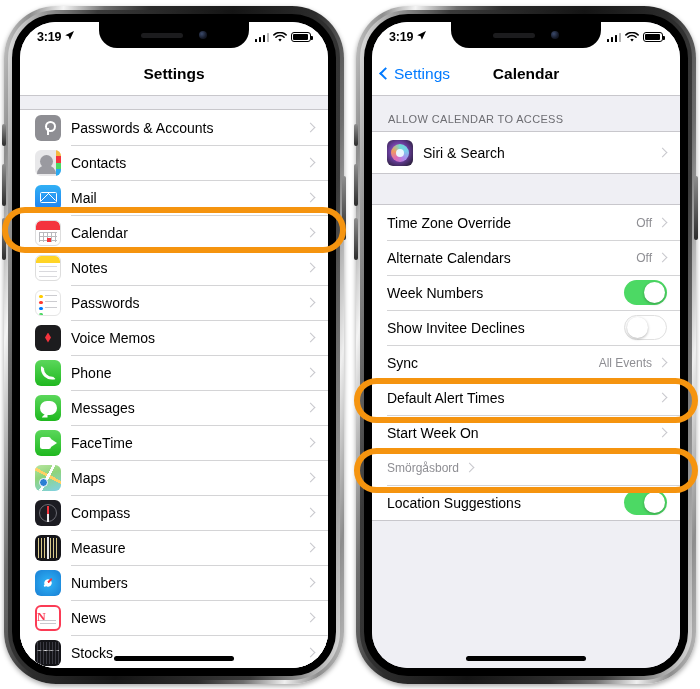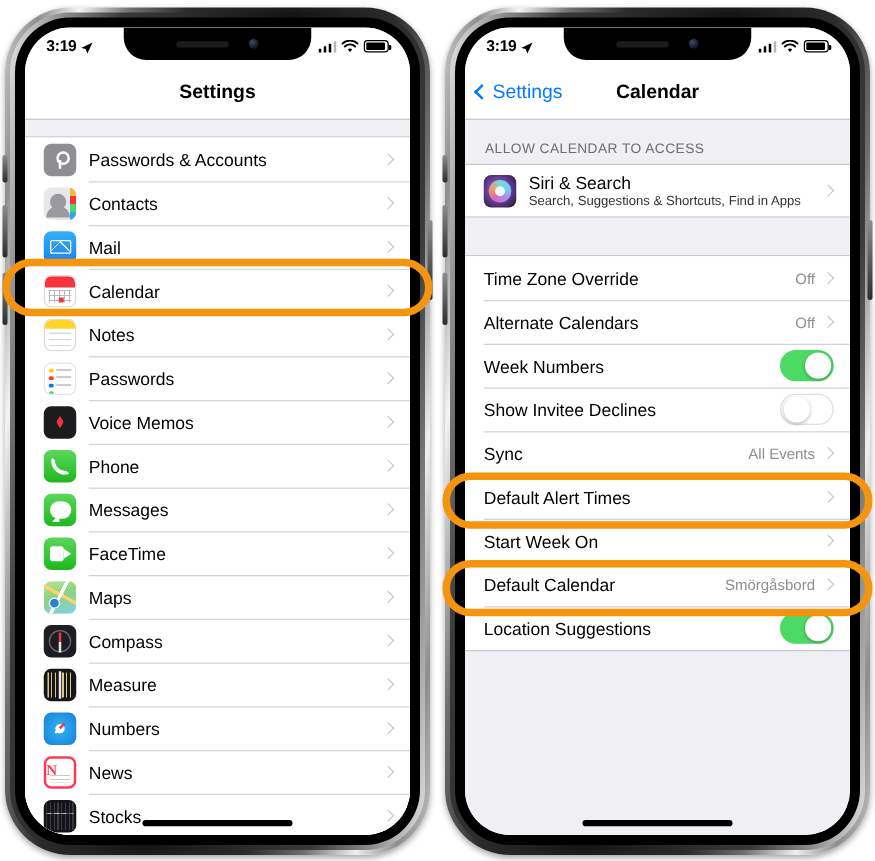--- a/index.html
+++ b/index.html
@@ -58,21 +58,21 @@
   .camera  { width: 8px; height: 8px; border-radius: 50%;
              background: radial-gradient(circle at 35% 35%, #3b4a6b 0%, #151a28 60%, #0a0c13 100%); }
 
   
   .statusbar {
     position: absolute; top: 0; left: 0; right: 0; height: 30px;
     display: flex; align-items: center; justify-content: space-between;
     padding: 0 17px; z-index: 11; background: #fff;
   }
   .sb-time { font-size: 12.5px; font-weight: bold; color: #000; letter-spacing: -.2px;
-             display: flex; align-items: flex-end; gap: 3px; }
+             display: flex; align-items: flex-start; gap: 3px; }
   .sb-right { display: flex; align-items: center; gap: 4px; }
   .bars { display: flex; align-items: flex-end; gap: 1.5px; height: 9px; }
   .bars i { width: 2.5px; background: #000; border-radius: .5px; display: block; }
   .bars i:nth-child(1){height:3px}.bars i:nth-child(2){height:5px}
   .bars i:nth-child(3){height:7px}.bars i:nth-child(4){height:9px; background:#b5b5b5}
   .batt { width: 20px; height: 10px; border: 1.3px solid #000; border-radius: 3px;
           position: relative; padding: 1px; }
   .batt::after { content:""; position:absolute; right:-3.2px; top:3px; width:1.8px; height:4px;
                  background:#000; border-radius: 0 1px 1px 0; }
   .batt b { display:block; height:100%; background:#000; border-radius:1px; width:92%; }
@@ -514,21 +514,20 @@
         <div class="section-hdr">ALLOW CALENDAR TO ACCESS</div>
 
         <div class="group">
           <div class="row tall with-icon">
             <span class="app-icon ic-siri">
               <span class="siri-swirl"></span>
                 <span class="siri-core"></span>
             </span>
             <span class="row-text">
               <span class="row-label">Siri &amp; Search</span>
-              <span class="row-sub">Search, Suggestions &amp; Shortcuts, Find in Apps</span>
             </span>
             <span class="chev"></span>
           </div>
         </div>
 
         <div class="gap"></div>
 
         <div class="group">
 
           <div class="row">
@@ -569,21 +568,20 @@
             <span class="chev"></span>
           </div>
 
           <div class="row">
             <span class="row-label">Start Week On</span>
             <span class="row-value"></span>
             <span class="chev"></span>
           </div>
 
           <div class="row">
-            <span class="row-label">Default Calendar</span>
             <span class="row-value">Smörgåsbord</span>
             <span class="chev"></span>
           </div>
 
           <div class="row">
             <span class="row-label">Location Suggestions</span>
             <span class="toggle on">
                 <span class="knob"></span>
               </span>
           </div>

